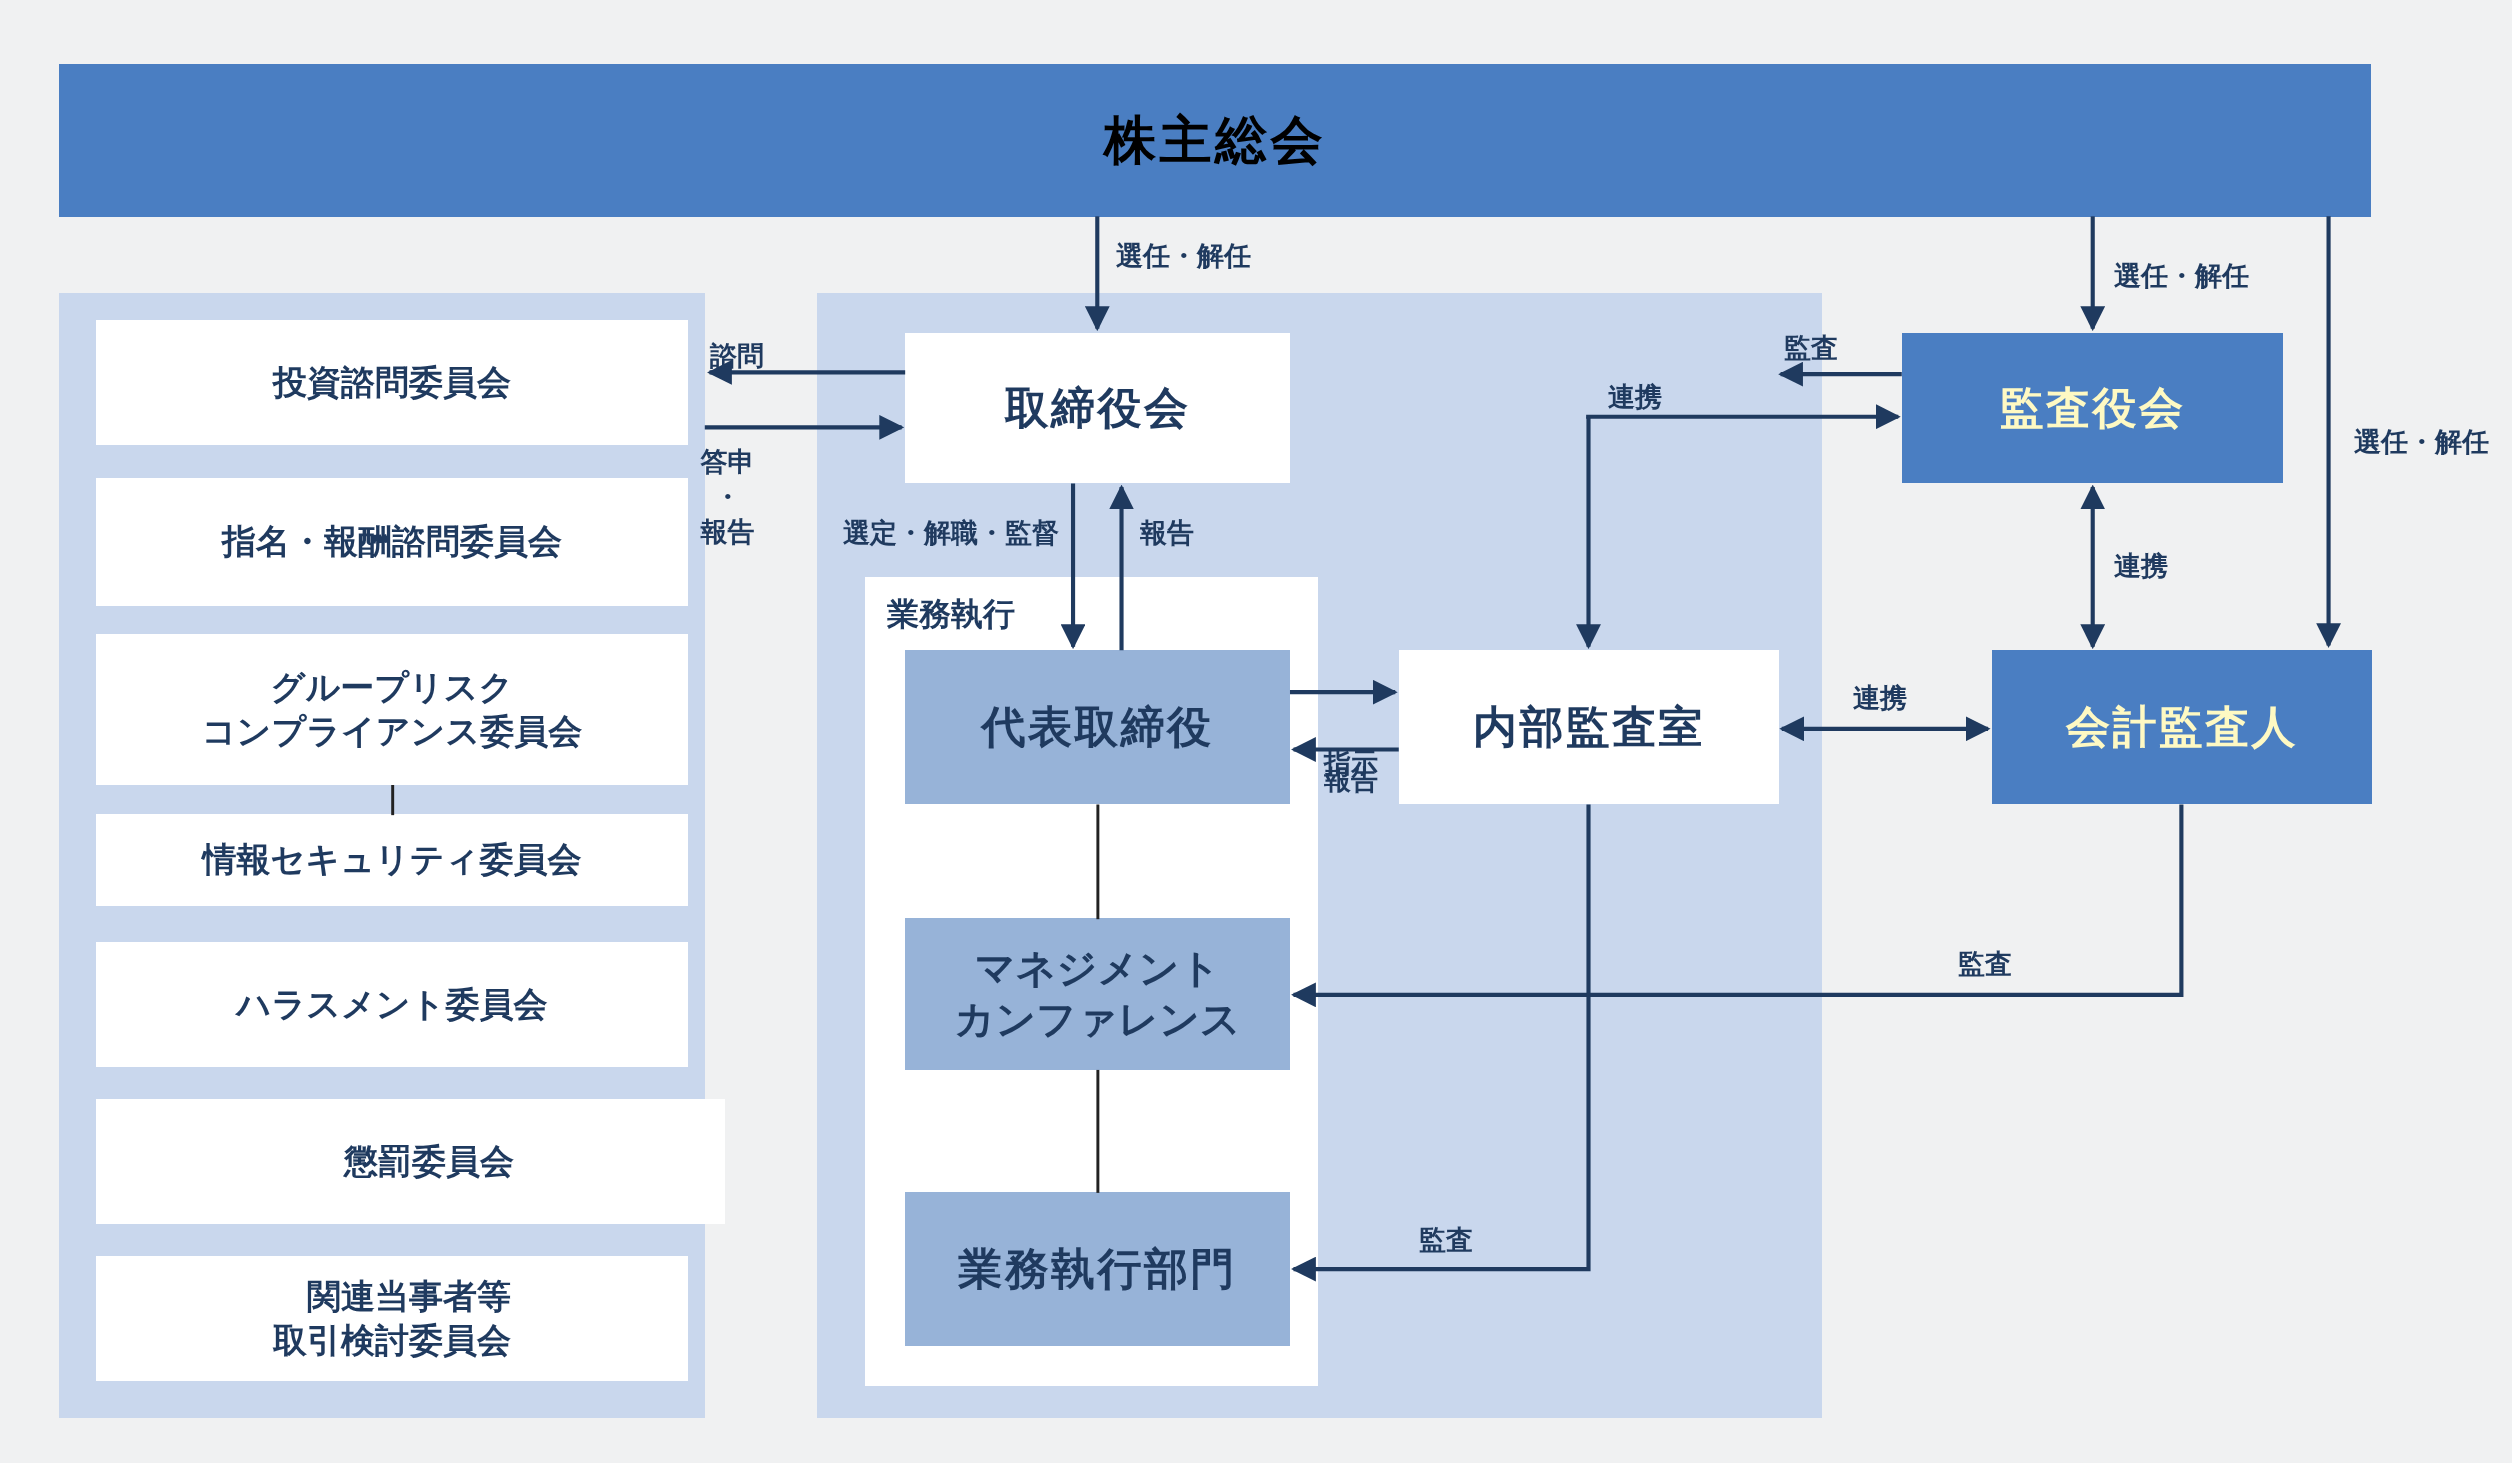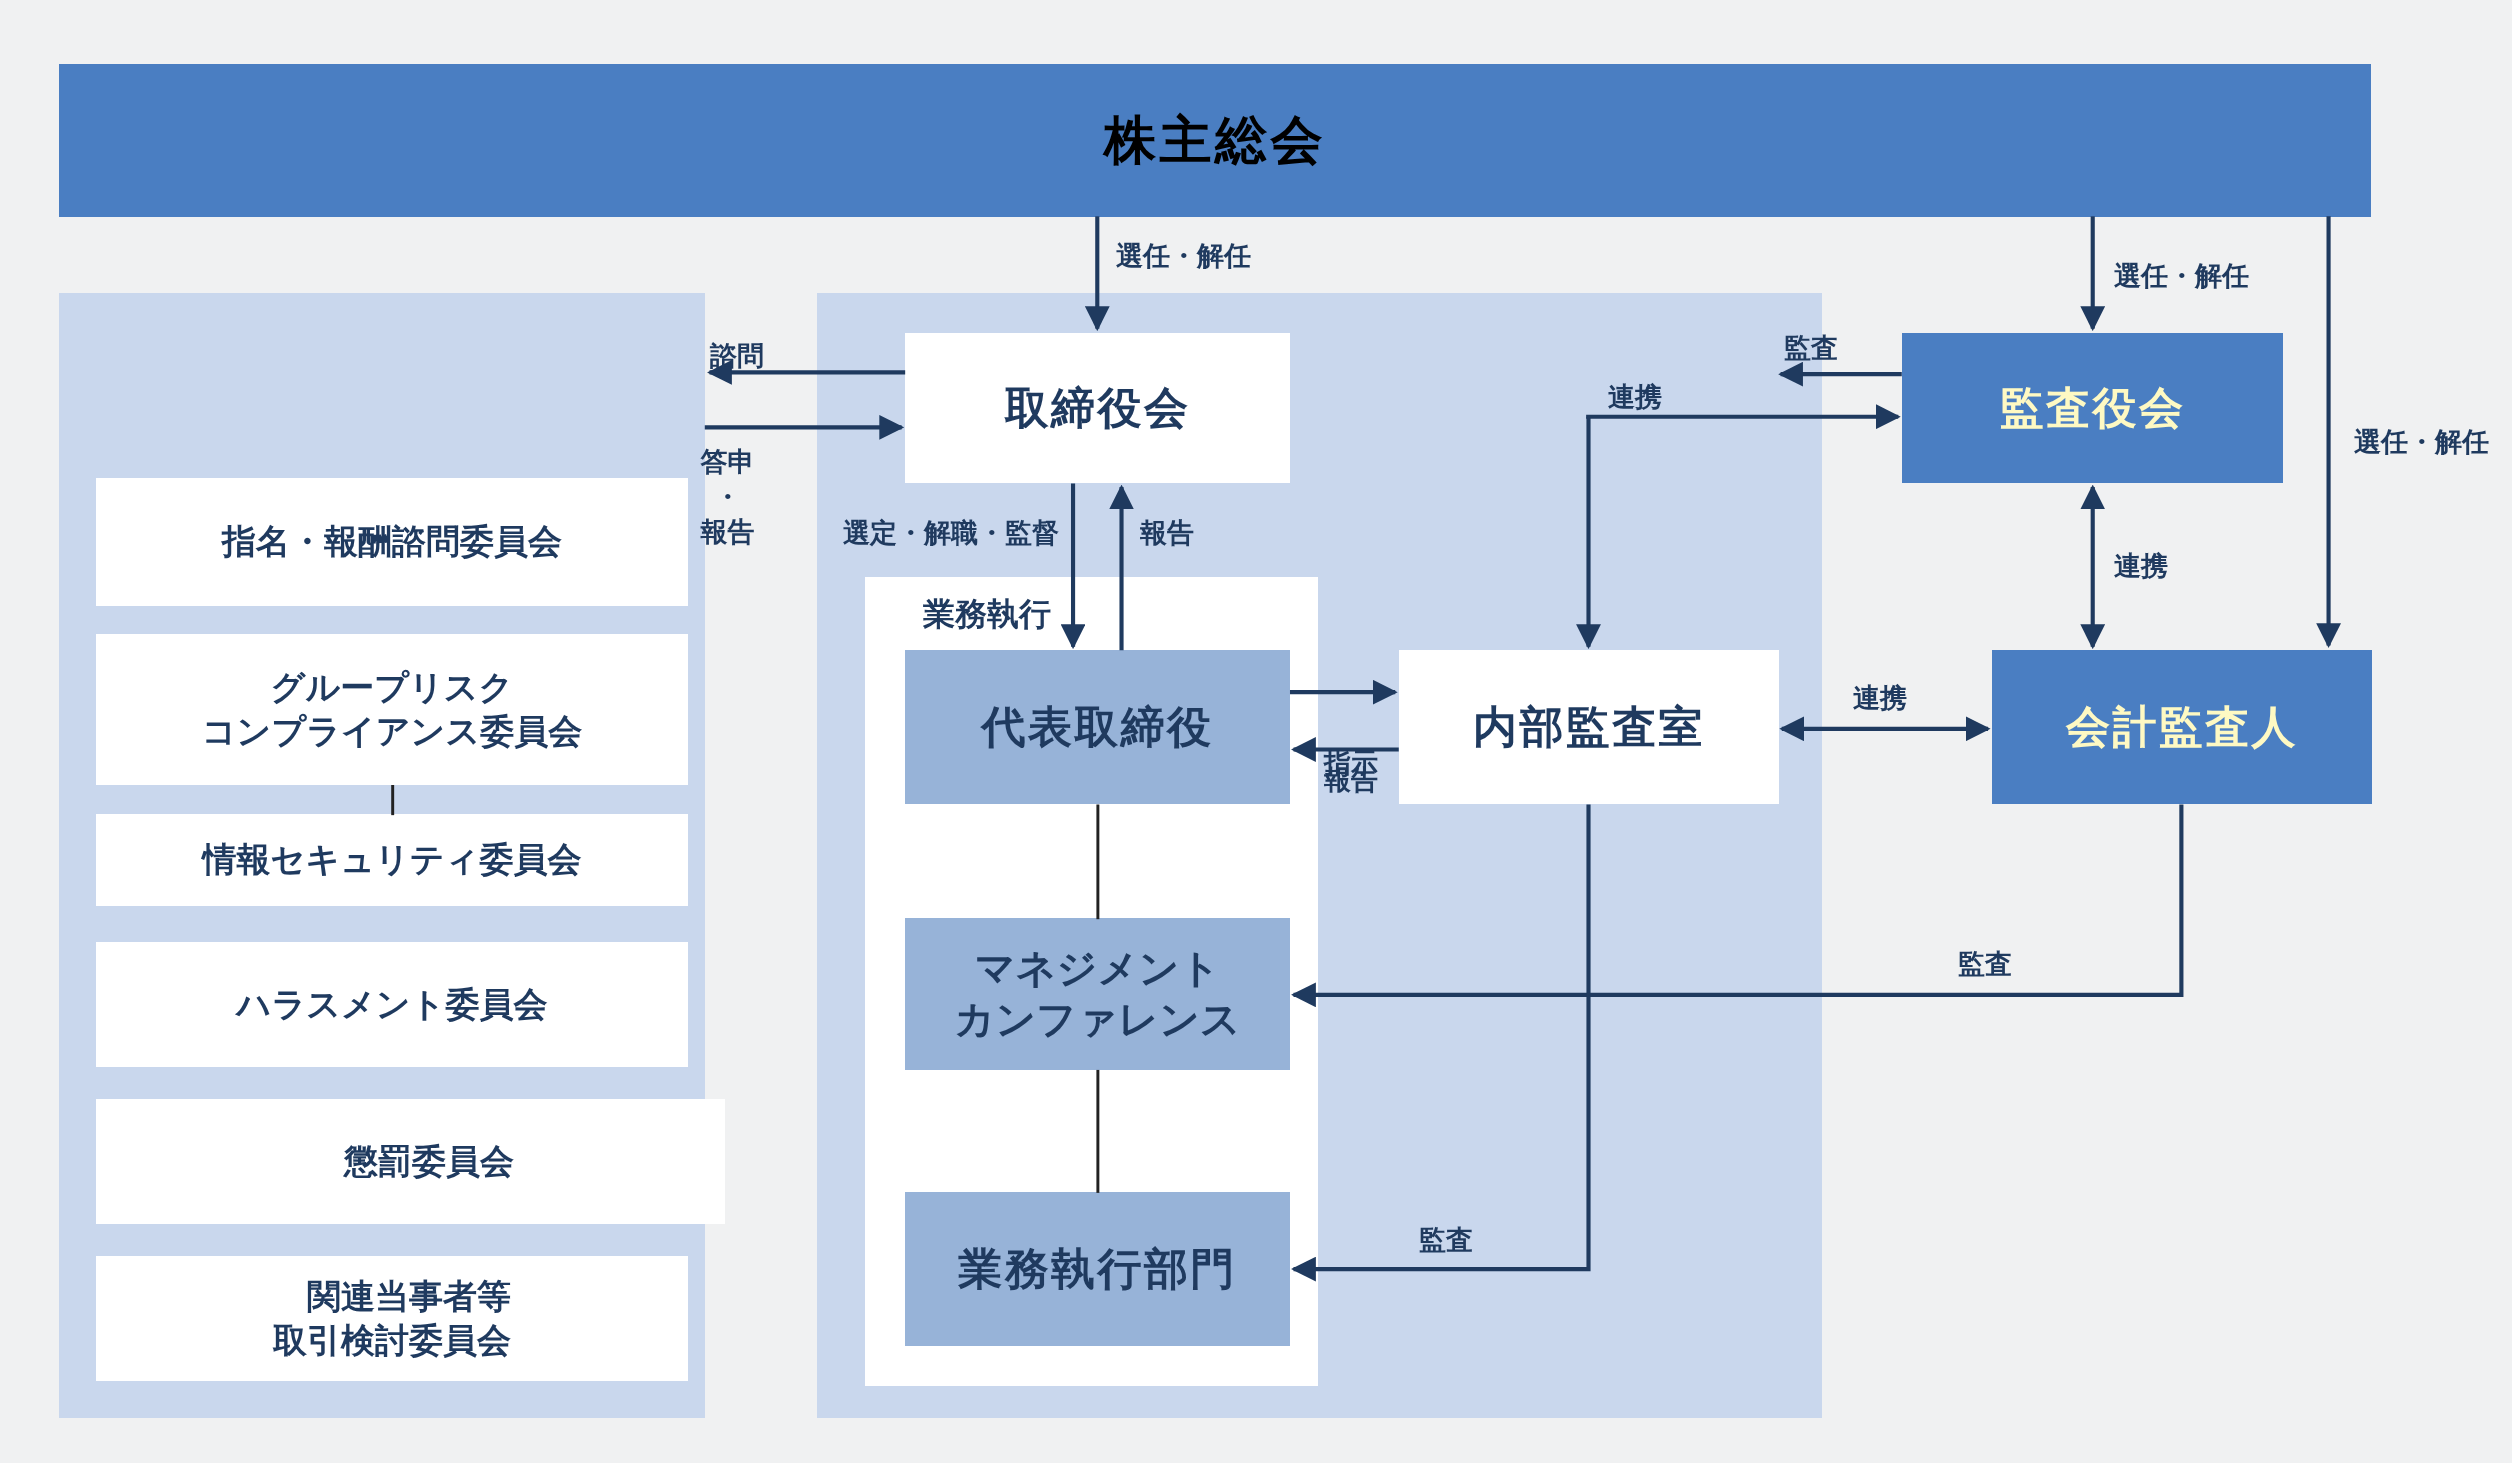--- a/index.html
+++ b/index.html
@@ -35,31 +35,32 @@
 
 <div class="canvas">
 
   <div class="banner z2">
     <span>株主総会</span>
   </div>
 
   <div class="panel z2" style="left:59px;top:293px;width:646px;height:1125px;"></div>
   <div class="panel z2" style="left:817px;top:293px;width:1005px;height:1125px;"></div>
 
+  <div class="box wbox cbox z3" style="top:320px;height:125px;"><span>投資諮問委員会</span></div>
   <div class="box wbox cbox z3" style="top:478px;height:128px;"><span>指名・報酬諮問委員会</span></div>
   <div class="box wbox cbox z3" style="top:634px;height:151px;"><span>グループリスク
 コンプライアンス委員会</span></div>
   <div class="box wbox cbox z3" style="top:814px;height:92px;"><span>情報セキュリティ委員会</span></div>
   <div class="box wbox cbox z3" style="top:942px;height:125px;"><span>ハラスメント委員会</span></div>
   <div class="box wbox cbox z3" style="top:1099px;height:125px;padding-left:37px;"><span>懲罰委員会</span></div>
   <div class="box wbox cbox z3" style="top:1256px;height:125px;text-align:right;"><span>関連当事者等
 取引検討委員会</span></div>
 
   <div class="abs z3" style="left:865px;top:577px;width:453px;height:809px;background:#ffffff;"></div>
-  <div class="lbl exec-label" style="left:887px;top:594px;margin-left:36px;">業務執行</div>
+  <div class="lbl exec-label" style="left:887px;top:594px;">業務執行</div>
 
   <div class="box wbox main z4" style="left:905px;top:333px;width:385px;height:150px;"><span>取締役会</span></div>
   <div class="box mbox main z4" style="left:905px;top:650px;width:385px;height:154px;"><span>代表取締役</span></div>
   <div class="box mbox z4" style="left:905px;top:918px;width:385px;height:152px;font-size:40px;"><span>マネジメント
 カンファレンス</span></div>
   <div class="box mbox main z4" style="left:905px;top:1192px;width:385px;height:154px;"><span>業務執行部門</span></div>
   <div class="box wbox main z4" style="left:1399px;top:650px;width:380px;height:154px;"><span>内部監査室</span></div>
 
   <div class="box bbox main z4" style="left:1902px;top:333px;width:381px;height:150px;"><span>監査役会</span></div>
   <div class="box bbox main z4" style="left:1992px;top:650px;width:380px;height:154px;"><span>会計監査人</span></div>

